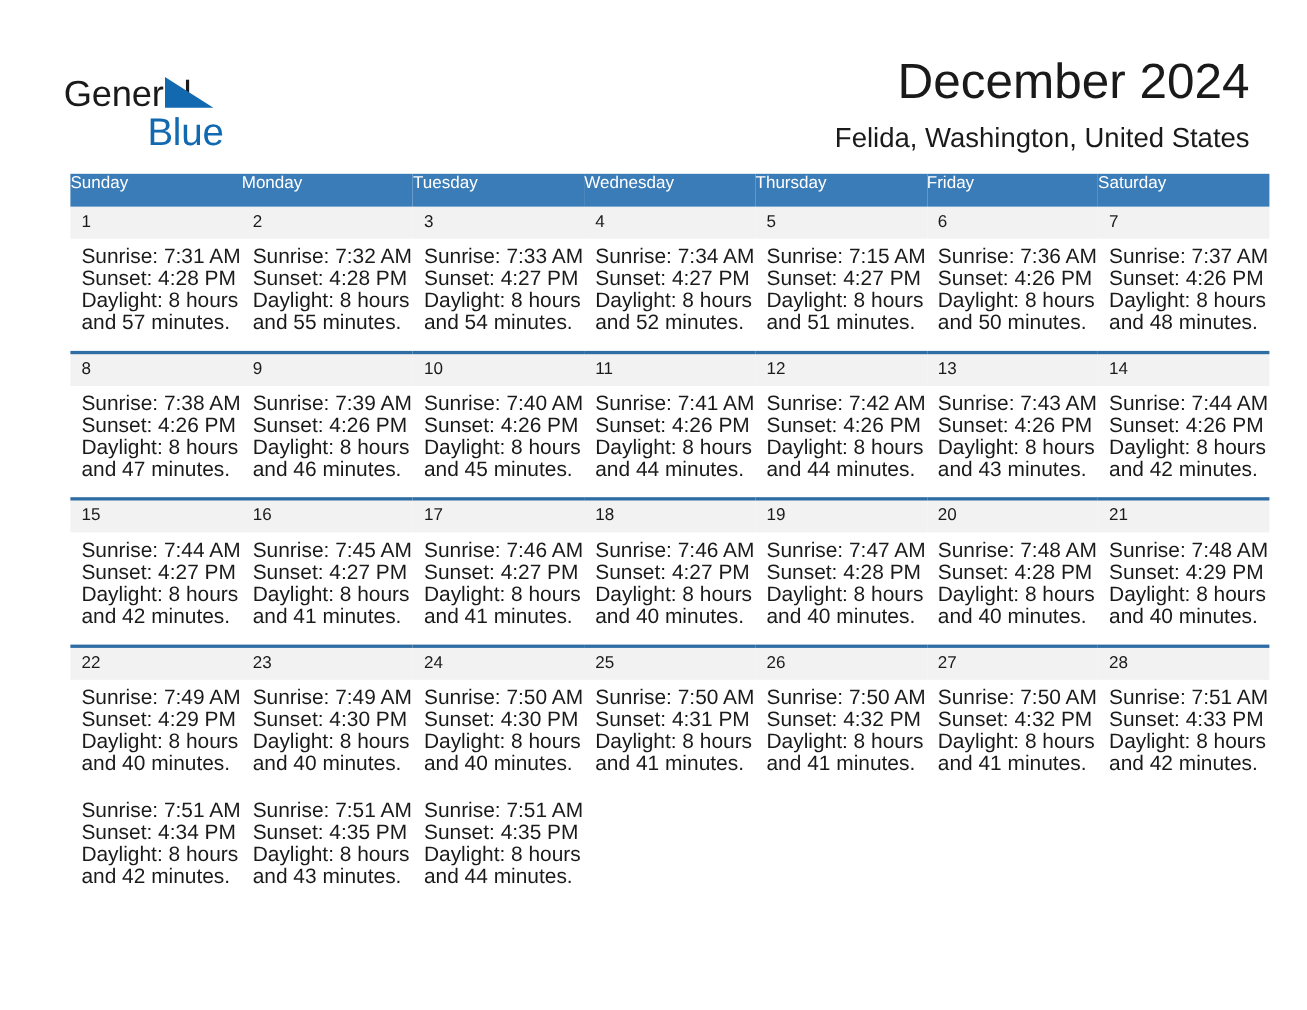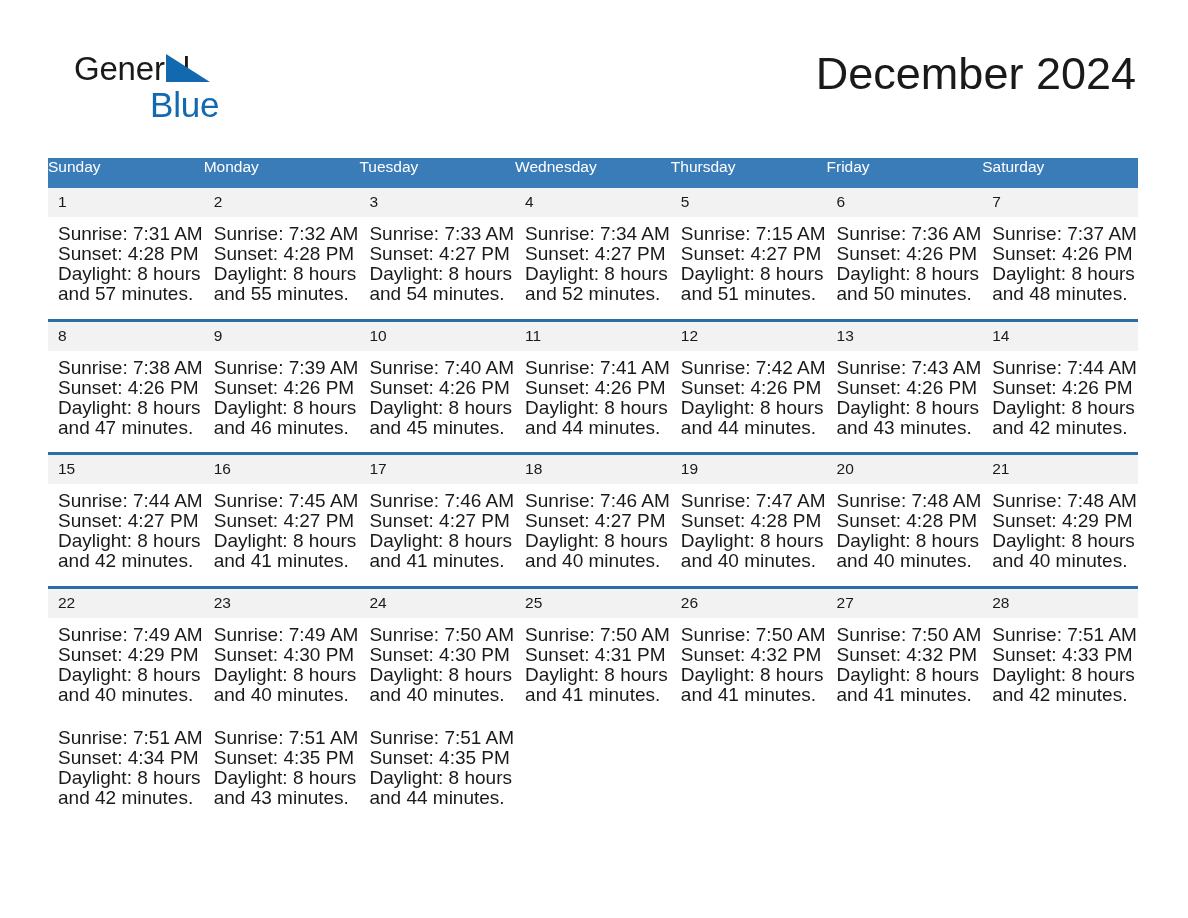--- a/index.html
+++ b/index.html
@@ -25,26 +25,25 @@
   
   .header {
     position: relative;
     height: 110px;
     padding: 40px 48px 0 48px;
     box-sizing: border-box;
   }
   .logo {
     position: absolute;
     left: 58px;
-    top: 52px;
+    top: 68px;
     width: 230px;
     height: 70px;
     line-height: 1;
     user-select: none;
-    margin-left: 16px;
   }
   .logo-row1 {
     position: relative;
     display: block;
     font-size: 33px;
     letter-spacing: -0.2px;
     color: #1a1a1a;
     font-family: "Liberation Sans", sans-serif;
   }
   .logo-tri {
@@ -82,21 +81,21 @@
     font-size: 25px;
     font-weight: normal;
     color: #1a1a1a;
     margin-top: 15px;
     white-space: nowrap;
   }
 
   
   .calendar {
     position: absolute;
-    left: 48px;
+    left: 64px;
     top: 158px;
     width: 1090px;
     border-collapse: collapse;
     table-layout: fixed;
   }
   .calendar th,
   .calendar td {
     width: 14.2857%;
     padding: 0;
     margin: 0;
@@ -148,20 +147,21 @@
   <div class="header">
 
     <div class="logo">
       <span class="logo-row1">General</span>
       <span class="logo-tri"></span>
       <span class="logo-row2">Blue</span>
     </div>
 
     <div class="title-block">
       <div class="month-title">December 2024</div>
+      <div class="location">Felida, Washington, United States</div>
     </div>
 
   </div>
 
   <table class="calendar">
     <thead>
       <tr>
         <th>Sunday</th>
         <th>Monday</th>
         <th>Tuesday</th>

